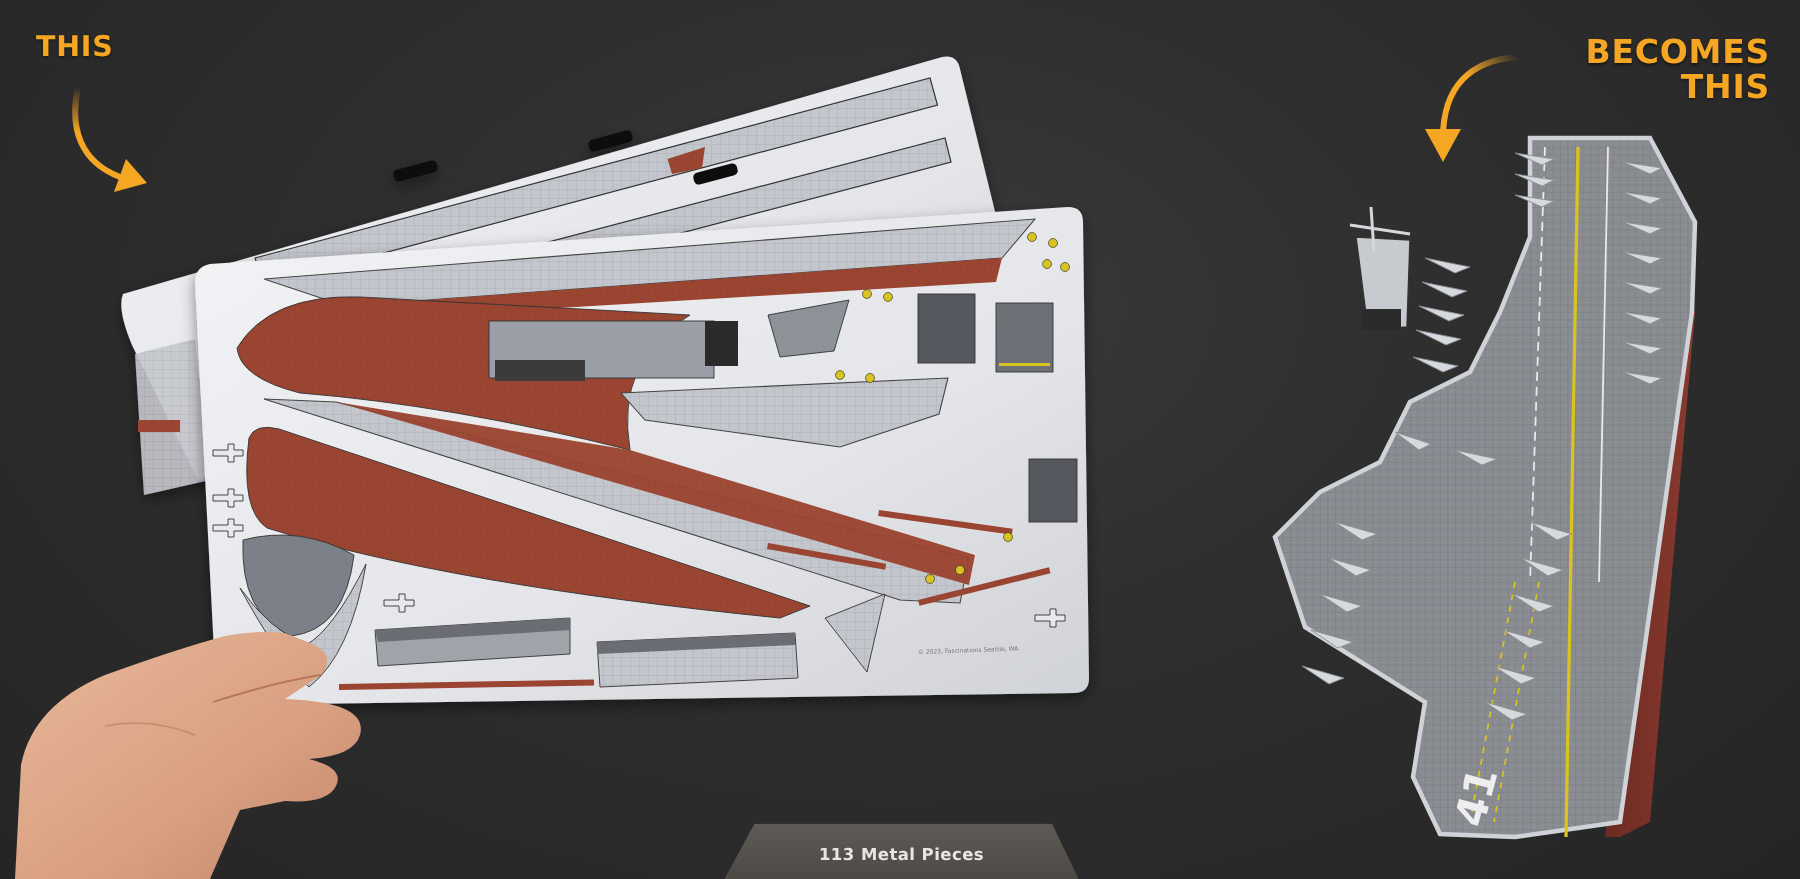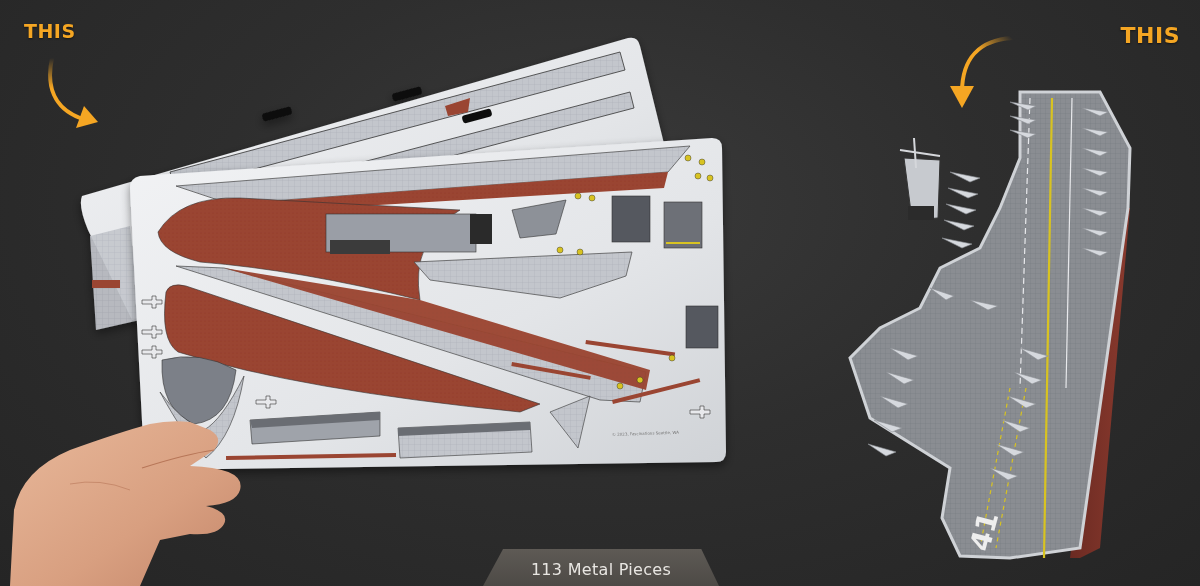--- a/index.html
+++ b/index.html
@@ -34,22 +34,22 @@
     position: absolute;
     left: 483px; top: 549px;
     width: 236px; height: 37px;
     clip-path: polygon(8.5% 0, 92.5% 0, 100% 100%, 0 100%);
     background: linear-gradient(#5e5a55, #4d4a46);
     display: flex; align-items: center; justify-content: center;
   }
   .badge span {
     color: #e8e6e2;
     font-family: "DejaVu Sans", sans-serif;
-    font-weight: normal;
-    font-size: 16px;
+    font-weight: bold;
+    font-size: 11px;
     letter-spacing: 0.3px;
     padding-top: 4px;
     text-align: right;
   }
 </style>
 </head>
 <body>
 
 <div class="label" id="label-this">THIS</div>
 <svg class="arrow" id="arrow-left" viewBox="0 0 64 80">
@@ -57,20 +57,21 @@
     <linearGradient id="ag1" x1="0" y1="0" x2="0" y2="1">
       <stop offset="0" stop-color="#f5a623" stop-opacity="0"></stop>
       <stop offset="0.5" stop-color="#f5a623"></stop>
     </linearGradient>
   </defs>
   <path d="M12 2 C 6 30, 14 52, 40 62" stroke="url(#ag1)" stroke-width="4" fill="none" stroke-linecap="round"></path>
   <polygon points="44,50 58,66 36,72" fill="#f5a623"></polygon>
 </svg>
 
 <div class="label" id="label-becomes">
+  <div>BECOMES</div>
   <div>THIS</div>
 </div>
 <svg class="arrow" id="arrow-right" viewBox="0 0 76 80">
   <defs>
     <linearGradient id="ag2" x1="1" y1="0" x2="0" y2="1">
       <stop offset="0" stop-color="#f5a623" stop-opacity="0"></stop>
       <stop offset="0.45" stop-color="#f5a623"></stop>
     </linearGradient>
   </defs>
   <path d="M72 4 C 40 6, 22 24, 22 58" stroke="url(#ag2)" stroke-width="4" fill="none" stroke-linecap="round"></path>

